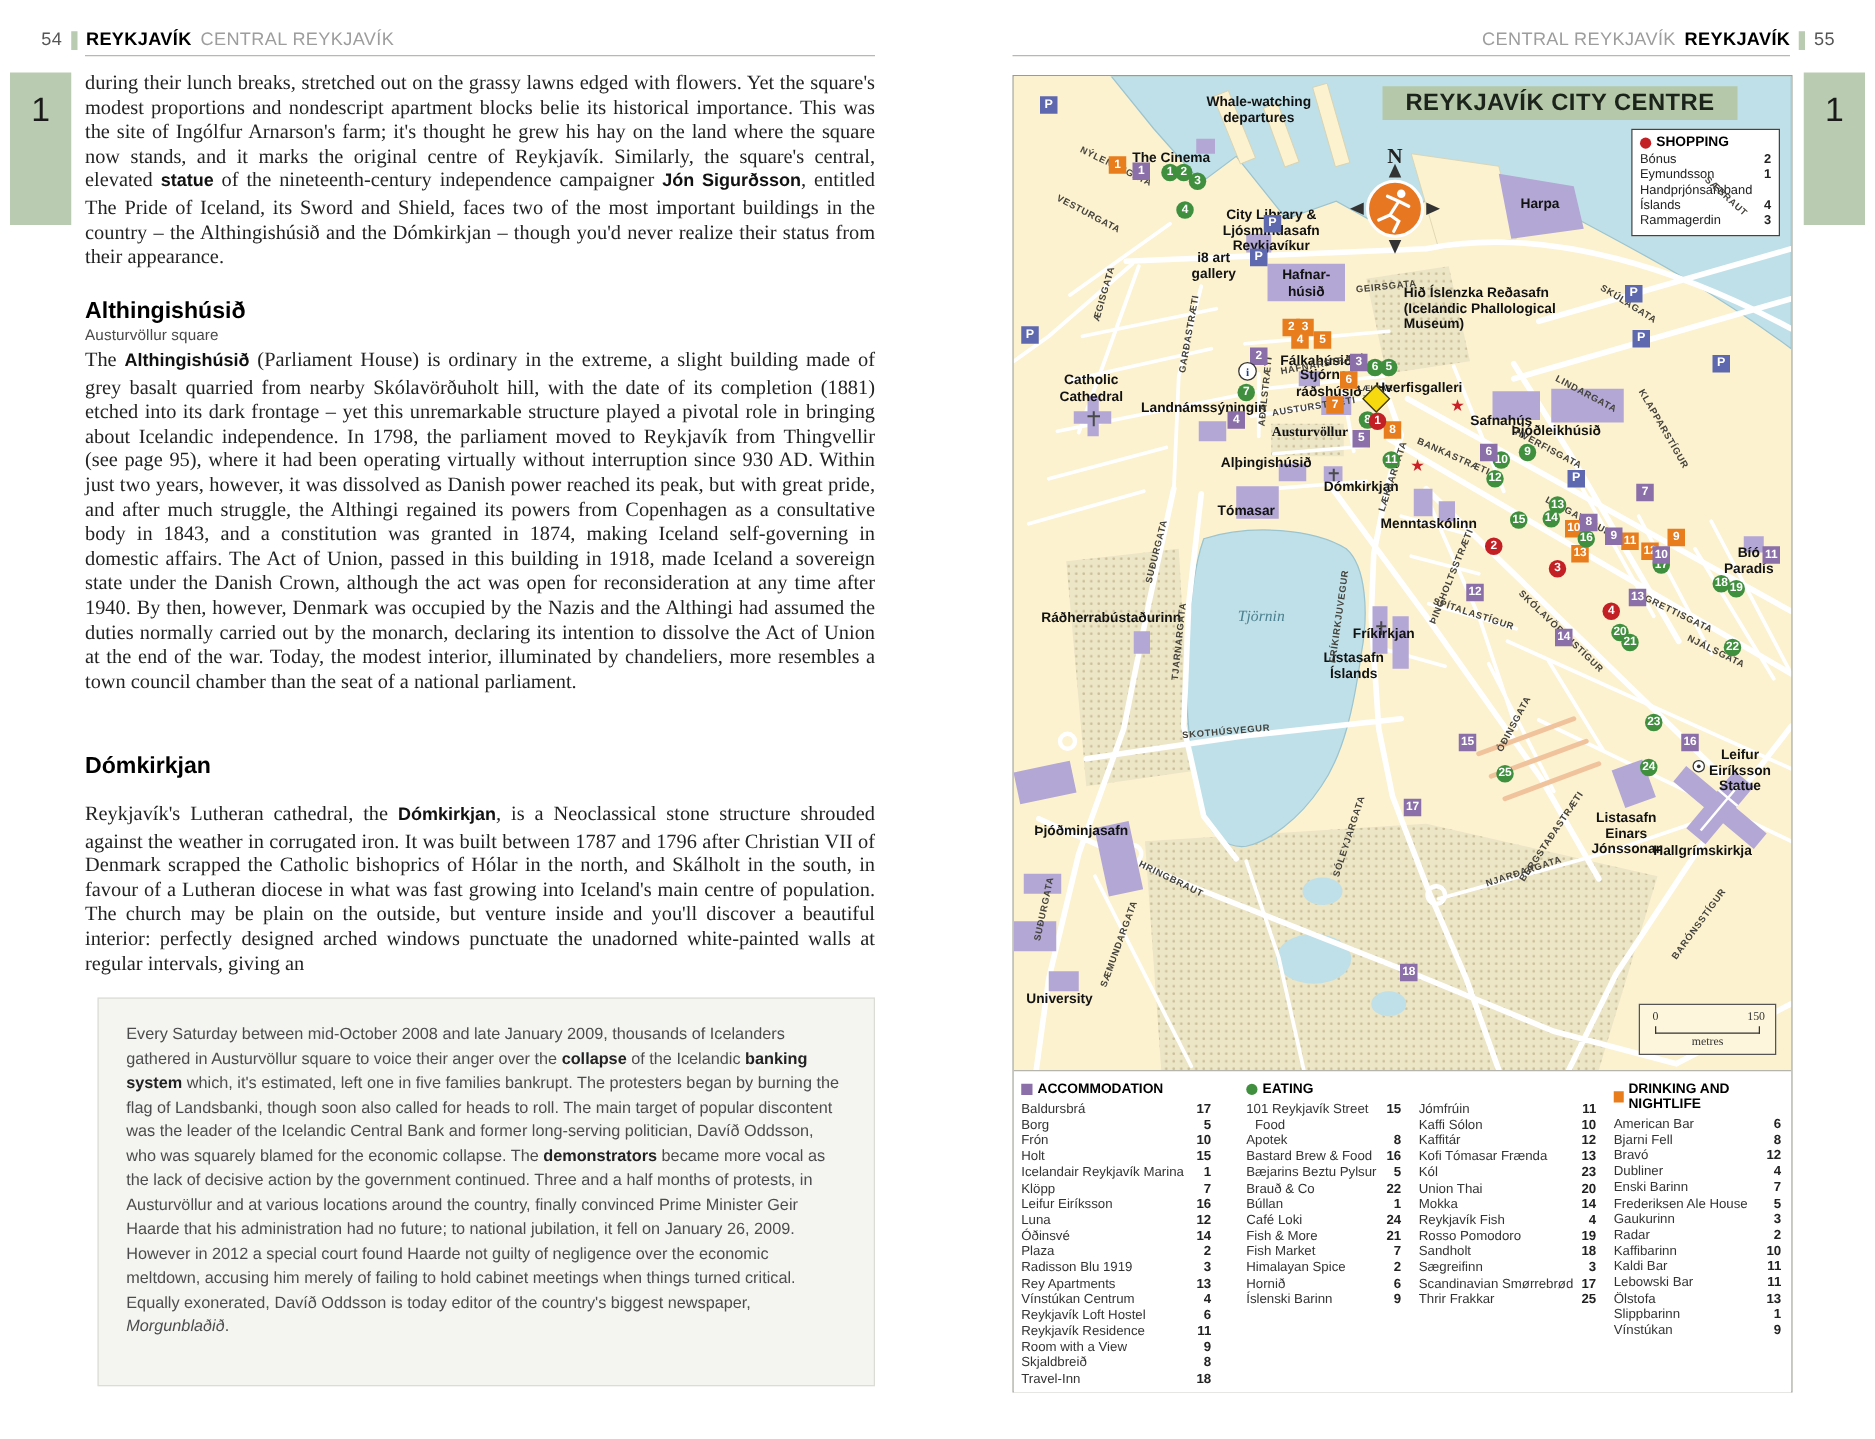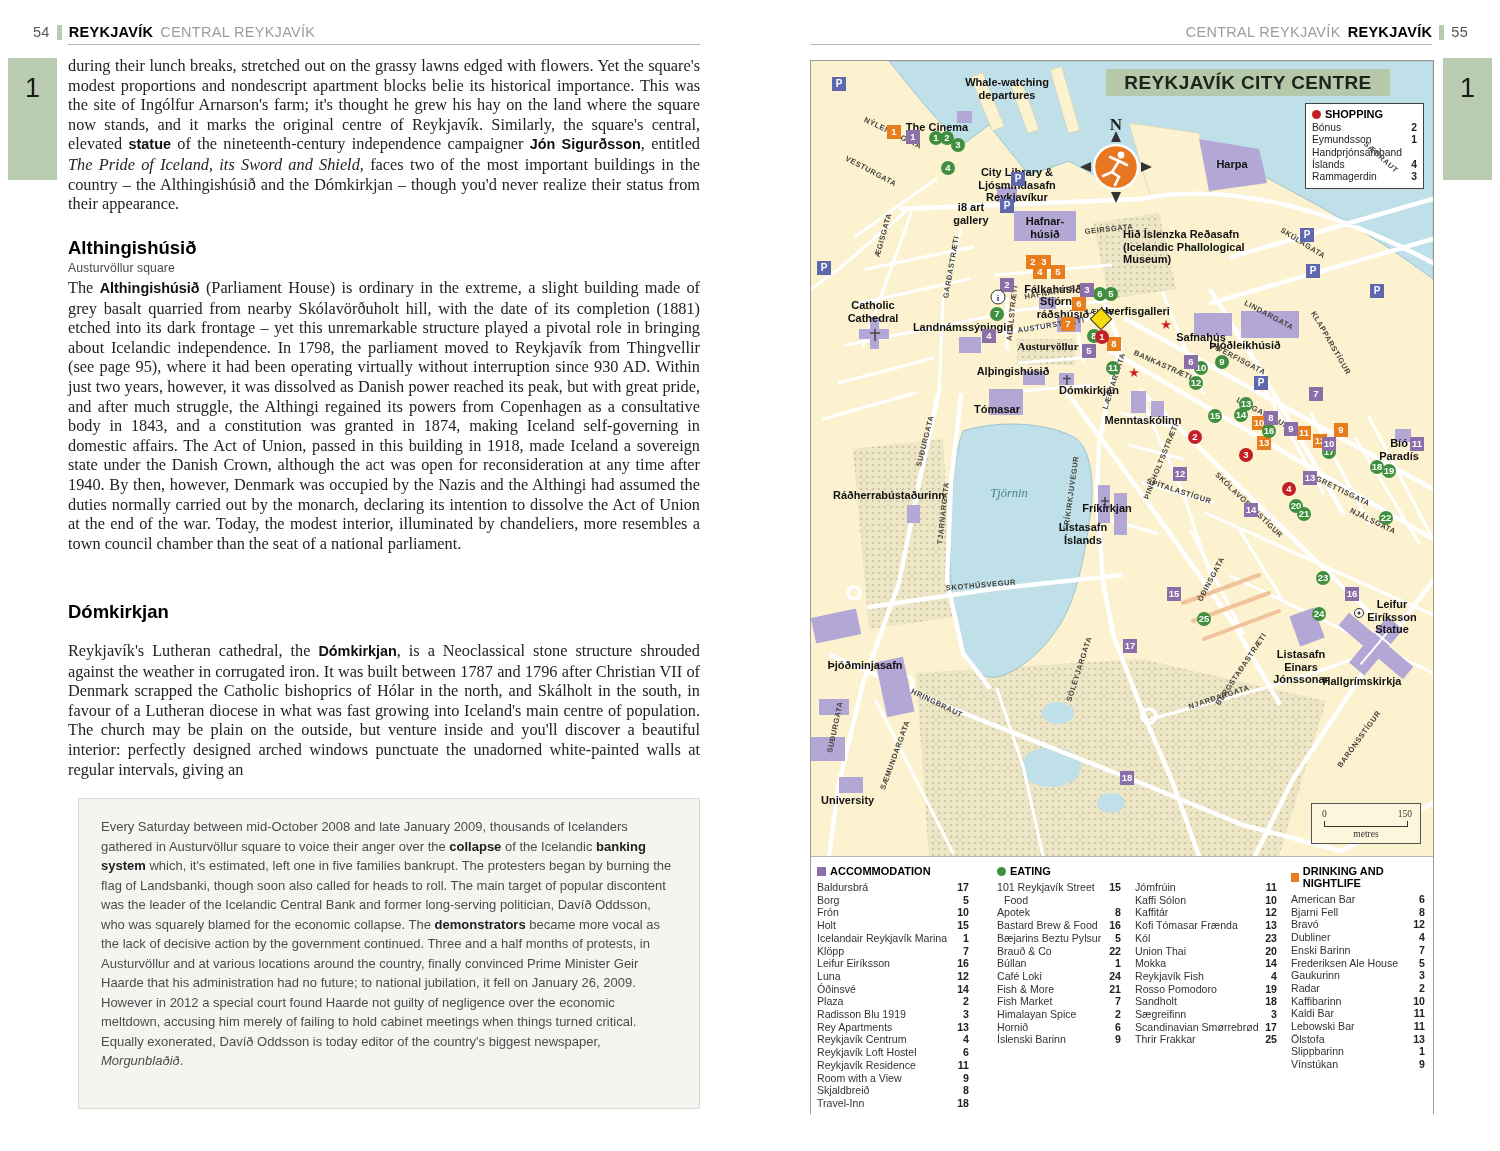--- a/index.html
+++ b/index.html
@@ -11,21 +11,21 @@
   .hdr .bar{width:5px;height:15px;background:#b9cbb0;}
   .hdr .hb{font-weight:bold;color:#000;}
   .hdr .hl{color:#9d9d9d;}
   .rule{position:absolute;top:44px;height:1px;background:#b8b8b2;}
   .tab{position:absolute;top:58px;width:49px;height:122px;background:#b9cbb0;
        font-size:27px;color:#1a1a1a;text-align:center;padding-top:15px;box-sizing:border-box;}
   
   .col{position:absolute;left:68px;width:632px;}
   .serif{font-family:"Liberation Serif",serif;font-size:16.3px;line-height:19.6px;color:#232323;text-align:justify;}
   .serif .b{font-family:"Liberation Sans",sans-serif;font-weight:bold;font-size:14.4px;color:#111;}
-  .serif .i{font-style:italic;}
+  .serif .i{}
   .sec-h{font-weight:bold;font-size:18.5px;color:#000;}
   .sec-m{font-size:12.2px;color:#4a4a4a;letter-spacing:.1px;}
   .feature-box{position:absolute;left:78px;top:798px;width:622px;height:311px;background:#f4f4f1;
                border:1px solid #dcdcd6;box-sizing:border-box;padding:18px 22px 0 22px;}
   .fb-title{font-weight:bold;font-size:18.5px;color:#111;margin-bottom:9px;}
   .fb-body{font-size:13px;line-height:19.5px;color:#4c4c4c;}
   .fb-body .b{font-weight:bold;color:#222;}
   .fb-body .i{font-style:italic;}
   
   .figure{position:absolute;left:810px;top:60px;width:622px;height:1052px;border:1px solid #9b9b8f;box-sizing:content-box;}
@@ -478,21 +478,21 @@
             </div>
             <div class="idx-row">
               <span class="idx-name">Radisson Blu 1919</span>
               <span class="idx-num">3</span>
             </div>
             <div class="idx-row">
               <span class="idx-name">Rey Apartments</span>
               <span class="idx-num">13</span>
             </div>
             <div class="idx-row">
-              <span class="idx-name">Reykjavík Centrum</span>
+              <span class="idx-name">Vínstúkan Centrum</span>
               <span class="idx-num">4</span>
             </div>
             <div class="idx-row">
               <span class="idx-name">Reykjavík Loft Hostel</span>
               <span class="idx-num">6</span>
             </div>
             <div class="idx-row">
               <span class="idx-name">Reykjavík Residence</span>
               <span class="idx-num">11</span>
             </div>

